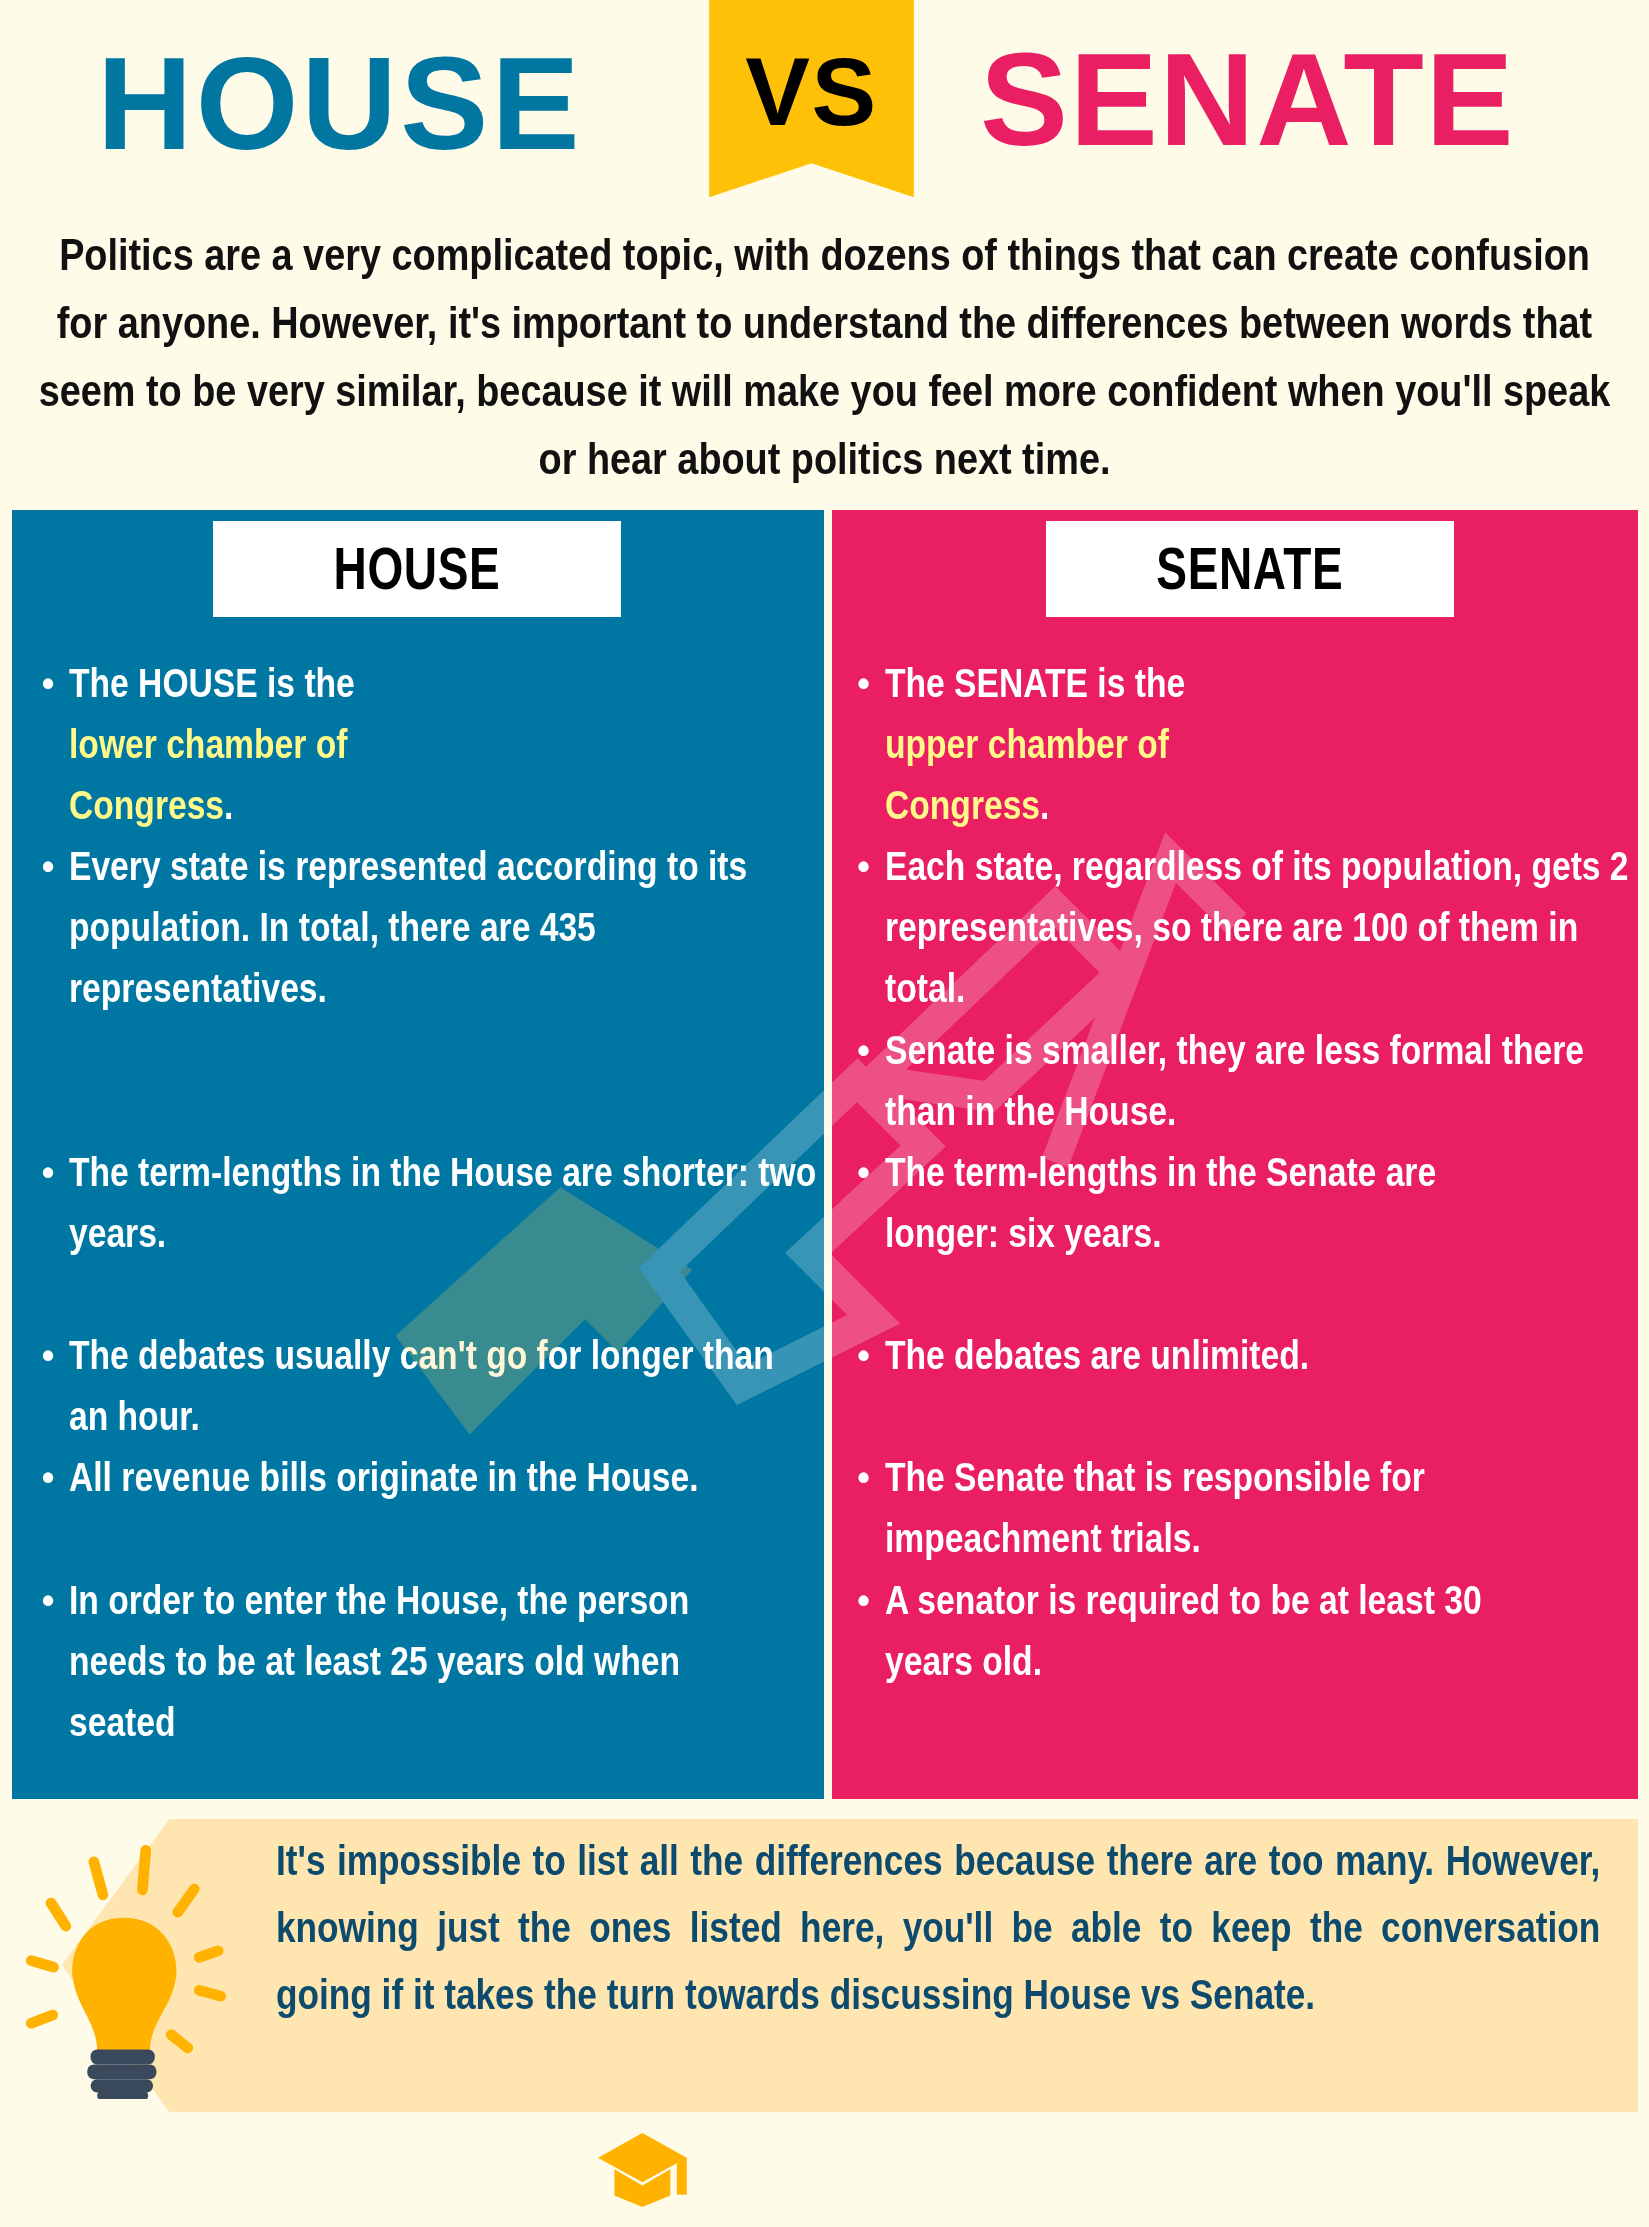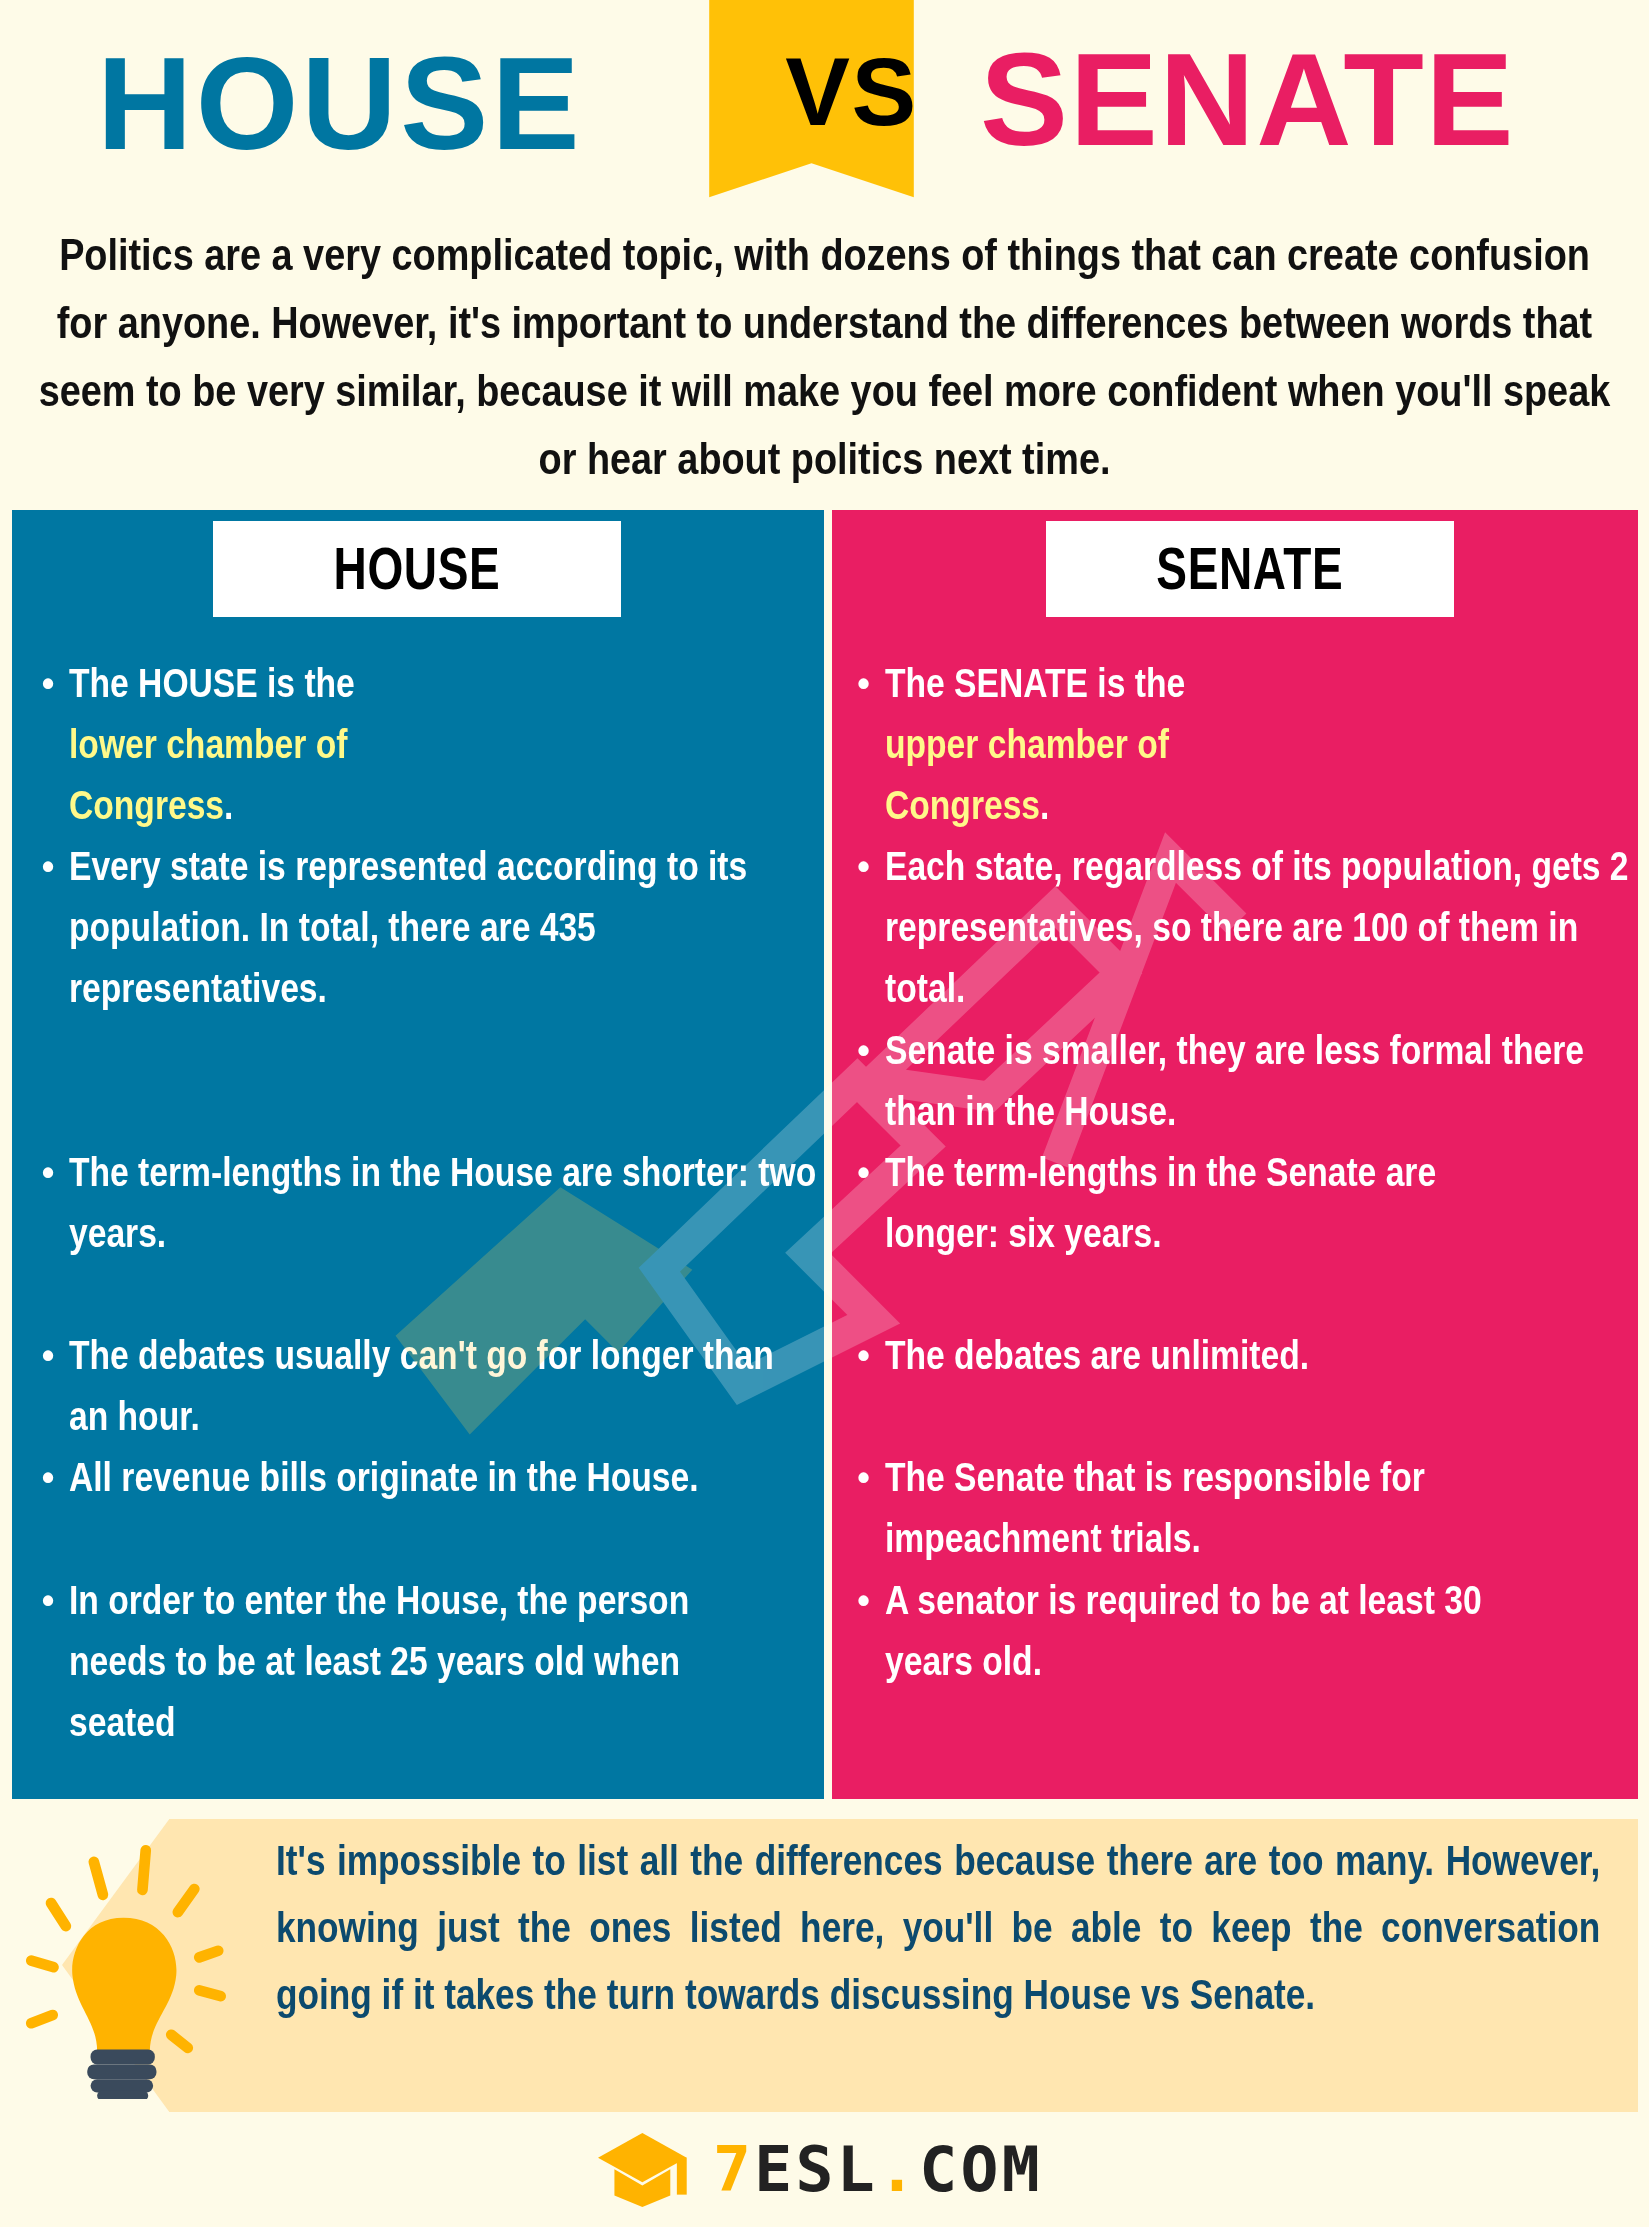--- a/index.html
+++ b/index.html
@@ -22,21 +22,21 @@
     color: #E91E63; font-weight: 700; font-size: 132px; line-height: 157px;
     letter-spacing: 1.6px; white-space: nowrap;
   }
   .vs-ribbon {
     left: 709px; top: 0; width: 205px; height: 198px;
   }
   .vs-ribbon svg { display: block; }
   .vs-text {
     left: 709px; top: 38px; width: 205px; height: 107px;
     text-align: center; font-weight: 700; font-size: 97px; line-height: 107px;
-    color: #000; letter-spacing: 1.6px; padding-left: 40px;
+    color: #000; letter-spacing: 1.6px;
   }
 
   
   .intro {
     left: 33px; top: 221px; width: 1584px;
     text-align: center; color: #111; font-weight: 700;
     font-size: 44px; line-height: 68px;
     transform: scaleX(0.86); transform-origin: center top;
     width: 1841px; left: -96px;
   }
@@ -231,15 +231,14 @@
 <div class="abs tip-text">
   <span class="tip-text-inner">It's impossible to list all the differences because there are too many. However, knowing just the ones listed here, you'll be able to keep the conversation going if it takes the turn towards discussing House vs Senate.</span>
 </div>
 
 <div class="abs logo">
   <svg class="logo-mark" viewBox="0 0 112 90">
     <polygon points="0,30 54,0 108,30 54,60" fill="#FFB300"></polygon>
     <polygon points="20,44 54,64 88,44 88,76 54,90 20,76" fill="#FFB300"></polygon>
     <polygon points="96,30 108,30 108,75 96,75" fill="#FFB300"></polygon>
   </svg>
-  <div class="logo-text"><span class="accent">7</span><span>ESL</span><span class="accent">.</span><span>COM</span></div>
 </div>
 
 
 </body></html>

